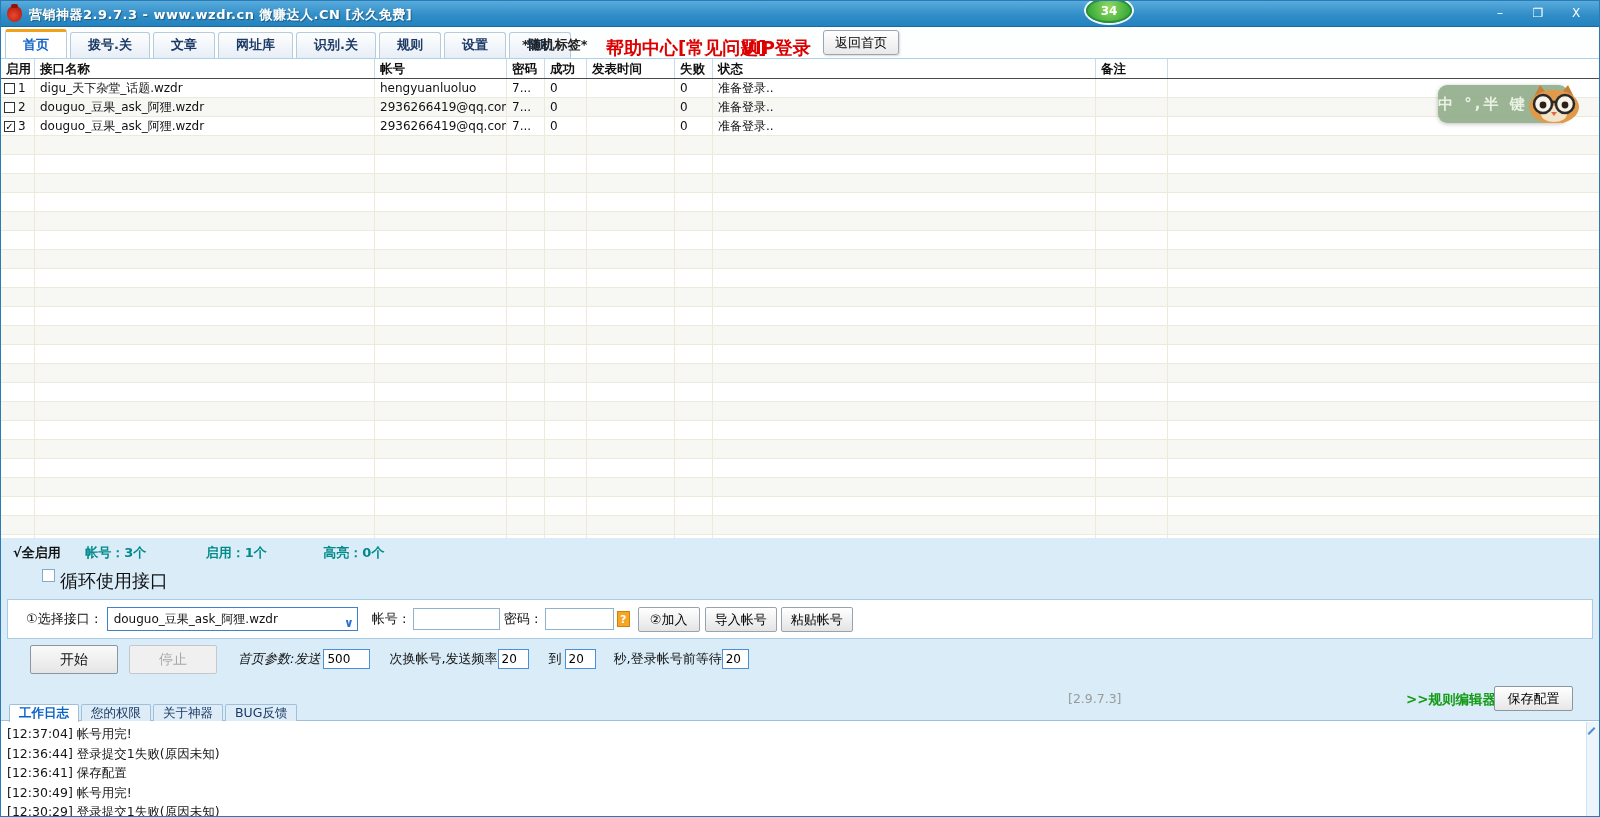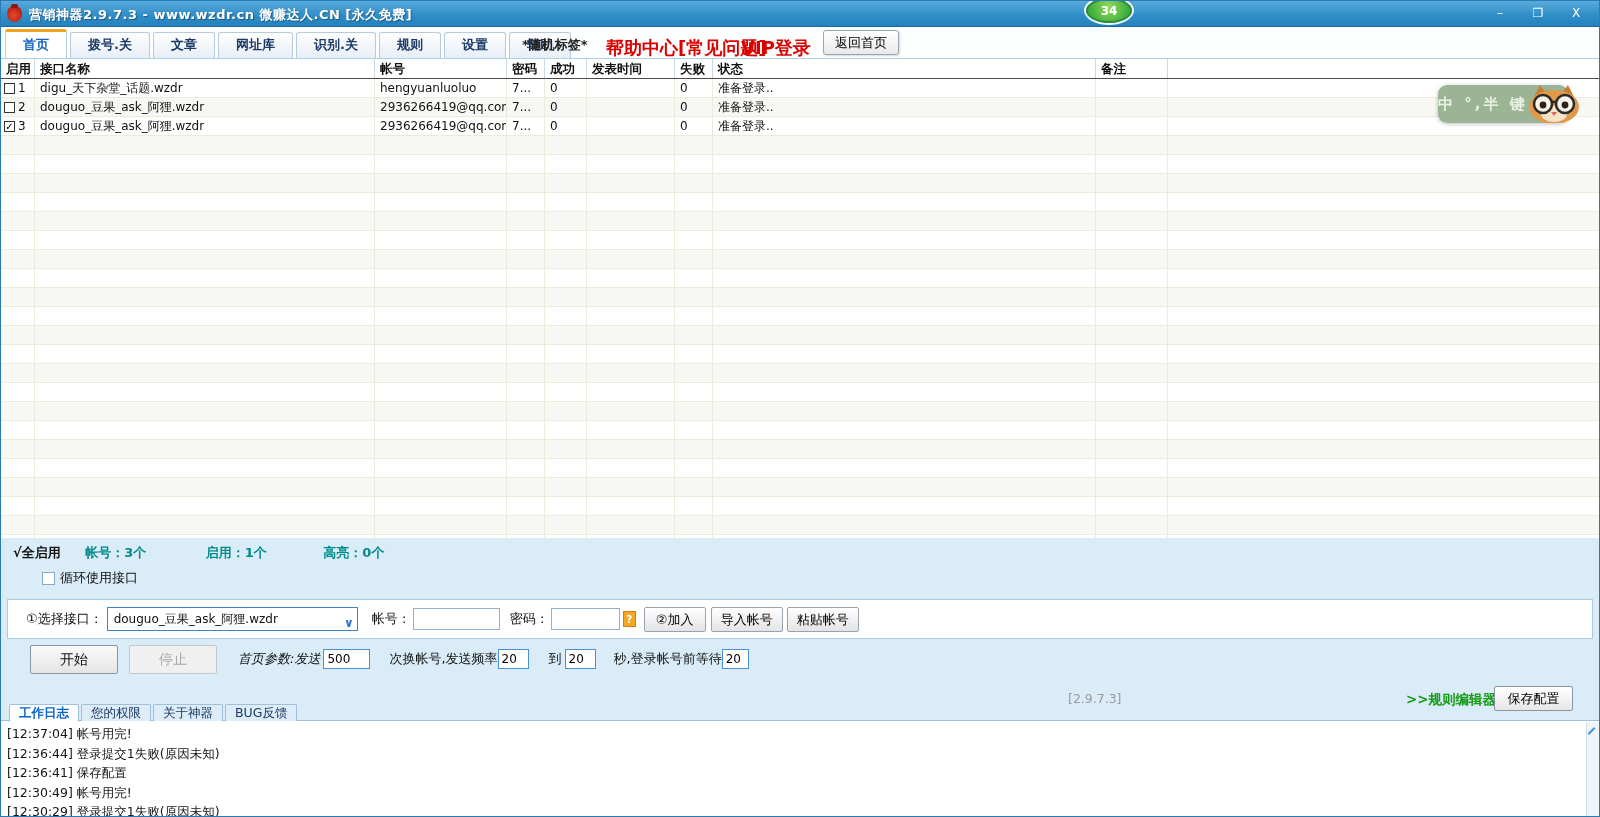--- a/index.html
+++ b/index.html
@@ -52,31 +52,31 @@
   .ime { position:absolute; left:1437px; top:84px; width:130px; height:38px; z-index:6;
     background:rgba(143,172,138,.9); border-radius:9px; display:flex; align-items:center; box-shadow:0 1px 4px rgba(0,0,0,.25); }
   .ime-text { flex:1; text-align:center; color:#e9f1e2; font-size:15px; font-weight:bold; letter-spacing:3px; white-space:nowrap; }
   .ime-cat { width:52px; height:38px; flex:0 0 52px; }
 
   
   .lower { position:absolute; top:537px; left:0; right:0; bottom:0; background:#d9ecf8; }
   .summary { position:absolute; top:6px; left:12px; font-size:13px; font-weight:bold; color:#111; }
   .summary .cnt { color:#008a8a; }
   .sp1{margin-left:20px;} .sp2{margin-left:55px;} .sp3{margin-left:52px;}
-  .looprow { position:absolute; top:31px; left:12px; display:flex; align-items:center; gap:5px; font-size:13px; color:#111;padding-left:29px; }
+  .looprow { position:absolute; top:31px; left:12px; display:flex; gap:5px; font-size:18px; color:#111;padding-left:29px; }
   .cb-big { width:13px; height:13px; border:1px solid #84a9c9; background:#fff; }
 
   .panel { position:absolute; top:61px; left:6px; right:6px; height:40px; background:#fff; border:1px solid #aacbe4; }
   .panel-inner { position:absolute; top:0; left:0; right:0; height:38px; display:flex; align-items:center; }
   .flabel { font-size:13px; color:#111; }
   .lab-select { margin-left:18px; }
   .select { margin-left:4px; width:251px; height:24px; border:1px solid #3f82c8; background:#fff; position:relative;
     font-size:12px; line-height:22px; padding-left:6px; color:#111; }
   .select .chev { position:absolute; right:3px; top:4px; color:#2b71d4; font-size:12px; font-weight:bold; }
-  .lab-acc { margin-left:14px; } .lab-pwd { margin-left:10px; }
+  .lab-acc { margin-left:14px; } .lab-pwd { margin-left:4px; }
   .tin { height:22px; border:1px solid #8fb2cf; background:#fff; font-size:12px; padding-left:4px; font-family:inherit; }
   .in-acc { width:87px; margin-left:2px; } .in-pwd { width:69px; margin-left:2px; }
   .helpq { margin-left:3px; width:13px; height:16px; background:#f5a623; border:1px solid #d08010; color:#fff;
     font-size:11px; font-weight:bold; text-align:center; line-height:15px; }
   .fbtn { height:25px; background:linear-gradient(#fff,#e4e4e4); border:1px solid #97a4b0; border-radius:2px;
     font-size:13px; text-align:center; line-height:23px; padding:0 9px; }
   .b-add { margin-left:8px; width:62px; } .b-imp { margin-left:5px; } .b-paste { margin-left:4px; }
 
   .runbar { position:absolute; top:105px; left:0; right:0; height:32px; display:flex; align-items:center; font-size:13px; color:#111; }
   .big-btn { width:88px; height:29px; background:linear-gradient(#fafafa,#e5e5e5); border:1px solid #8a97a3; border-radius:2px;

